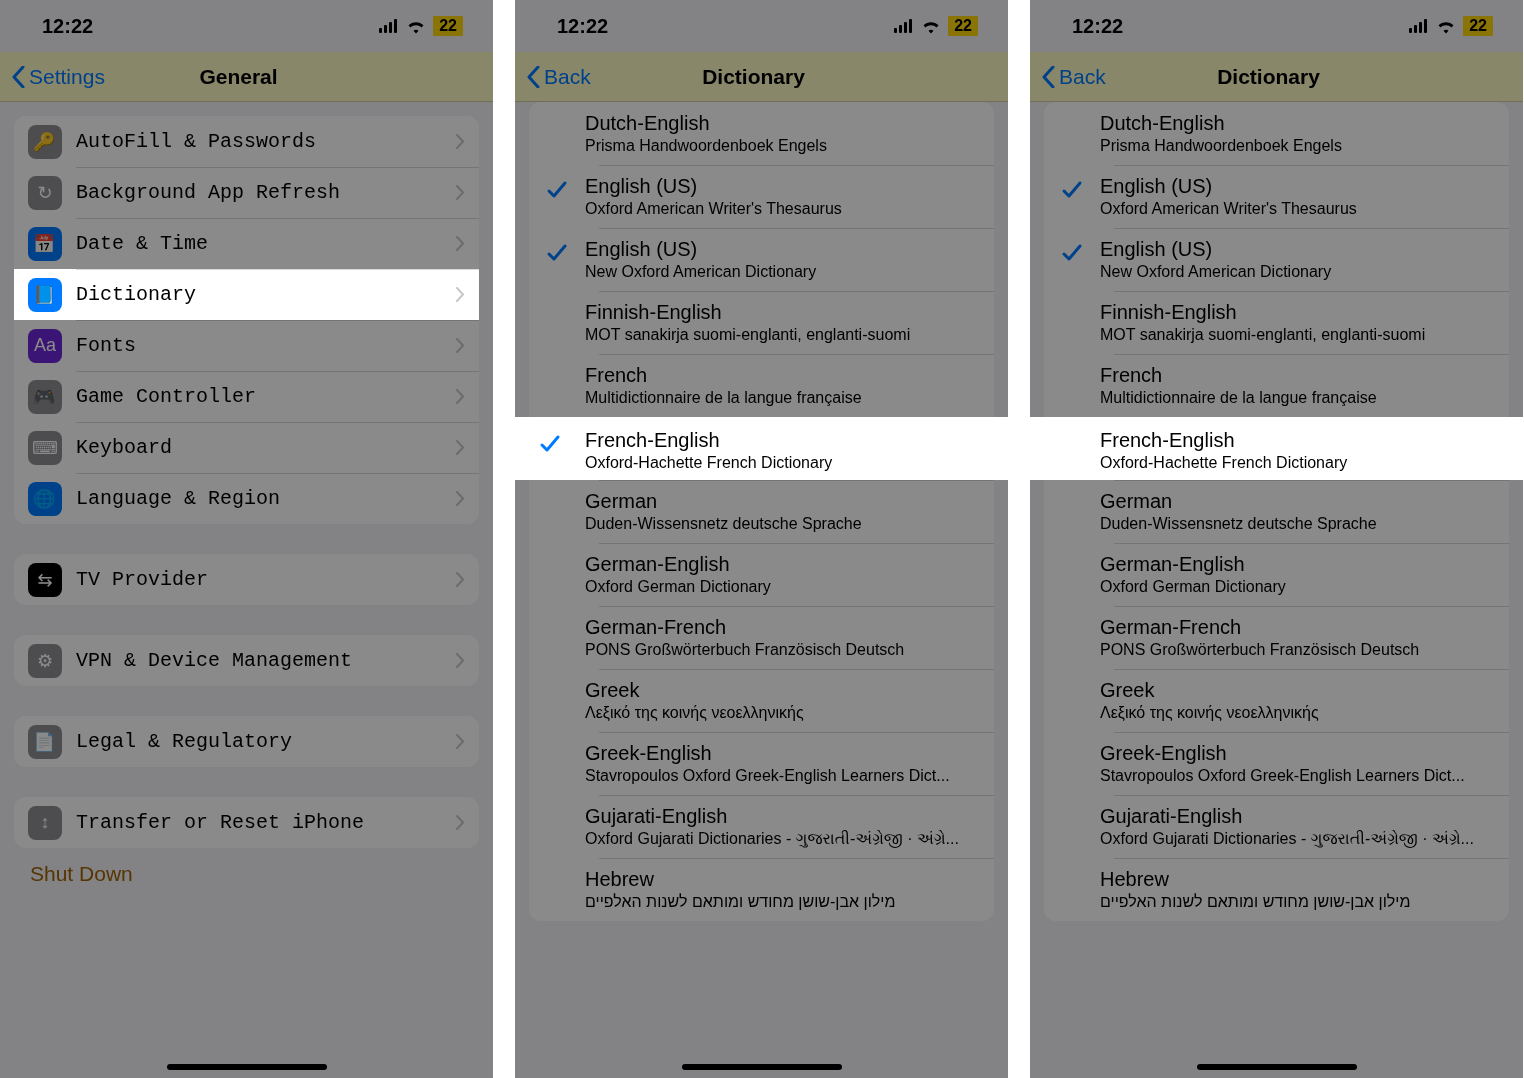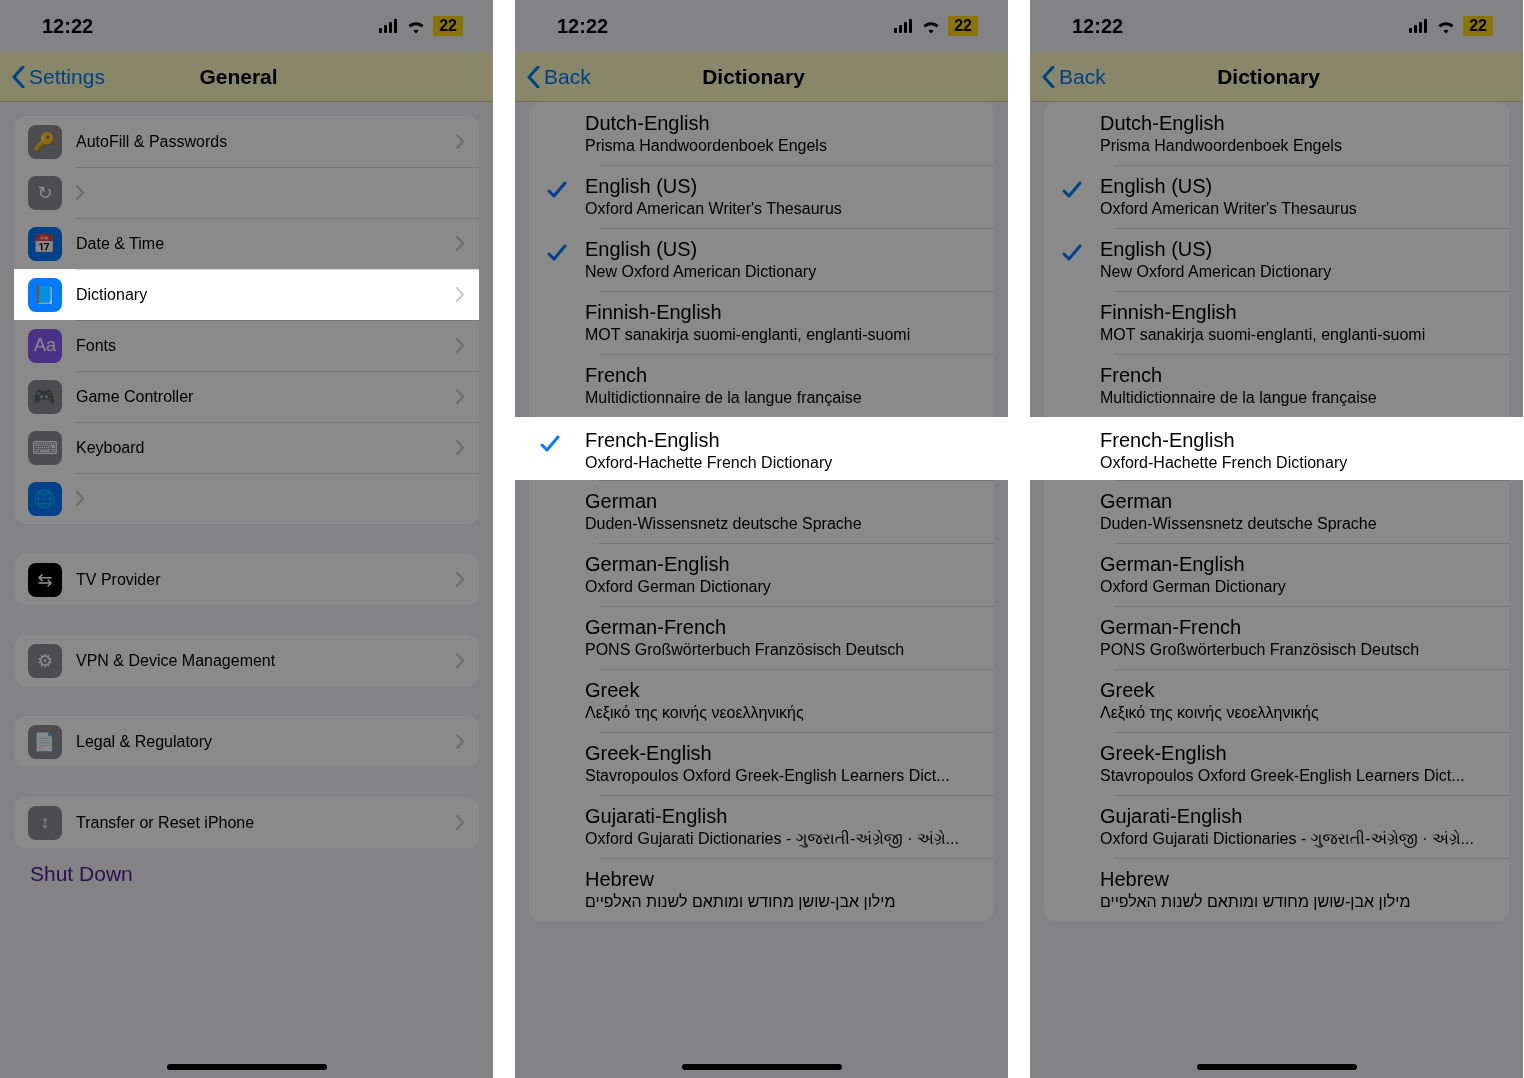--- a/index.html
+++ b/index.html
@@ -95,23 +95,23 @@
   }
   .row-icon {
     width: 34px; height: 34px;
     border-radius: 8px;
     margin-right: 14px;
     display: flex; align-items: center; justify-content: center;
     color: #fff;
     font-size: 18px;
     flex: 0 0 auto;
   }
-  .row-label { font-size: 16px; flex: 1; color: #000; }
+  .row-label { font-size: 20px; flex: 1; color: #000; font-family: Liberation Mono, monospace; }
   .chevron-right { width: 9px; height: 15px; color: #c7c7cc; }
-  .shutdown { padding: 14px 30px; color: #4c1d95; font-size: 21px; }
+  .shutdown { padding: 14px 30px; color: #a16207; font-size: 21px; }
   .home-indicator {
     position: absolute;
     bottom: 8px; left: 50%;
     transform: translateX(-50%);
     width: 160px; height: 6px;
     background: #000;
     border-radius: 4px;
     z-index: 60;
   }
   
@@ -191,40 +191,41 @@
     <div class="group first" id="p1-group1">
         <div class="row">
           <div class="row-icon" style="background:#8e8e93">🔑</div>
           <div class="row-label">AutoFill &amp; Passwords</div>
           <svg class="chevron-right" viewBox="0 0 9 15">
             <path d="M1 1l6 6.5L1 14" stroke="#c7c7cc" stroke-width="2" fill="none" stroke-linecap="round" stroke-linejoin="round"></path>
           </svg>
         </div>
         <div class="row">
           <div class="row-icon" style="background:#8e8e93">↻</div>
+          <div class="row-label">Background App Refresh</div>
           <svg class="chevron-right" viewBox="0 0 9 15">
             <path d="M1 1l6 6.5L1 14" stroke="#c7c7cc" stroke-width="2" fill="none" stroke-linecap="round" stroke-linejoin="round"></path>
           </svg>
         </div>
         <div class="row">
           <div class="row-icon" style="background:#007aff">📅</div>
           <div class="row-label">Date &amp; Time</div>
           <svg class="chevron-right" viewBox="0 0 9 15">
             <path d="M1 1l6 6.5L1 14" stroke="#c7c7cc" stroke-width="2" fill="none" stroke-linecap="round" stroke-linejoin="round"></path>
           </svg>
         </div>
         <div class="row highlight-punch">
           <div class="row-icon" style="background:#007aff">📘</div>
           <div class="row-label">Dictionary</div>
           <svg class="chevron-right" viewBox="0 0 9 15">
             <path d="M1 1l6 6.5L1 14" stroke="#c7c7cc" stroke-width="2" fill="none" stroke-linecap="round" stroke-linejoin="round"></path>
           </svg>
         </div>
         <div class="row">
-          <div class="row-icon" style="background:#8b5cf6">Aa</div>
+          <div class="row-icon" style="background:#6d28d9">Aa</div>
           <div class="row-label">Fonts</div>
           <svg class="chevron-right" viewBox="0 0 9 15">
             <path d="M1 1l6 6.5L1 14" stroke="#c7c7cc" stroke-width="2" fill="none" stroke-linecap="round" stroke-linejoin="round"></path>
           </svg>
         </div>
         <div class="row">
           <div class="row-icon" style="background:#8e8e93">🎮</div>
           <div class="row-label">Game Controller</div>
           <svg class="chevron-right" viewBox="0 0 9 15">
             <path d="M1 1l6 6.5L1 14" stroke="#c7c7cc" stroke-width="2" fill="none" stroke-linecap="round" stroke-linejoin="round"></path>
@@ -232,20 +233,21 @@
         </div>
         <div class="row">
           <div class="row-icon" style="background:#8e8e93">⌨</div>
           <div class="row-label">Keyboard</div>
           <svg class="chevron-right" viewBox="0 0 9 15">
             <path d="M1 1l6 6.5L1 14" stroke="#c7c7cc" stroke-width="2" fill="none" stroke-linecap="round" stroke-linejoin="round"></path>
           </svg>
         </div>
         <div class="row">
           <div class="row-icon" style="background:#007aff">🌐</div>
+          <div class="row-label">Language &amp; Region</div>
           <svg class="chevron-right" viewBox="0 0 9 15">
             <path d="M1 1l6 6.5L1 14" stroke="#c7c7cc" stroke-width="2" fill="none" stroke-linecap="round" stroke-linejoin="round"></path>
           </svg>
         </div>
       </div>
     <div class="group" id="p1-group2">
         <div class="row">
           <div class="row-icon" style="background:#000000">⇆</div>
           <div class="row-label">TV Provider</div>
           <svg class="chevron-right" viewBox="0 0 9 15">

